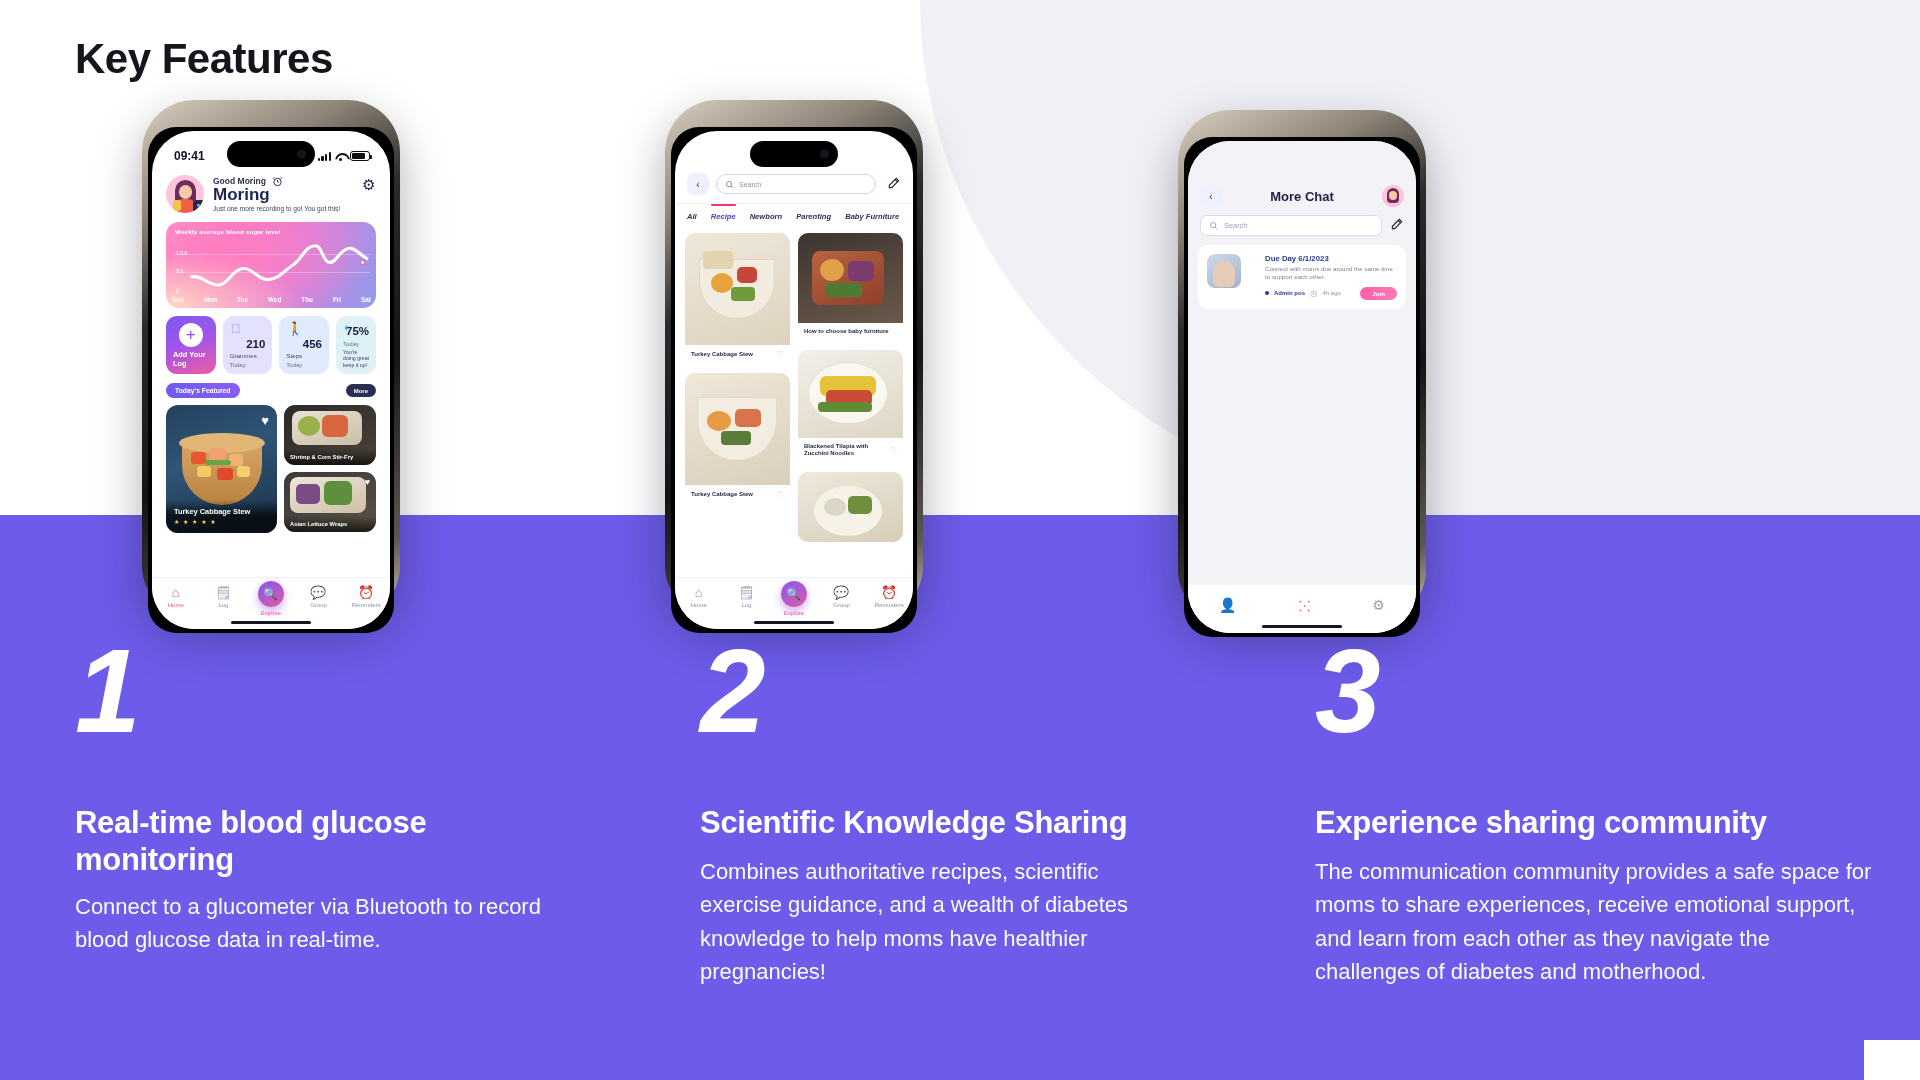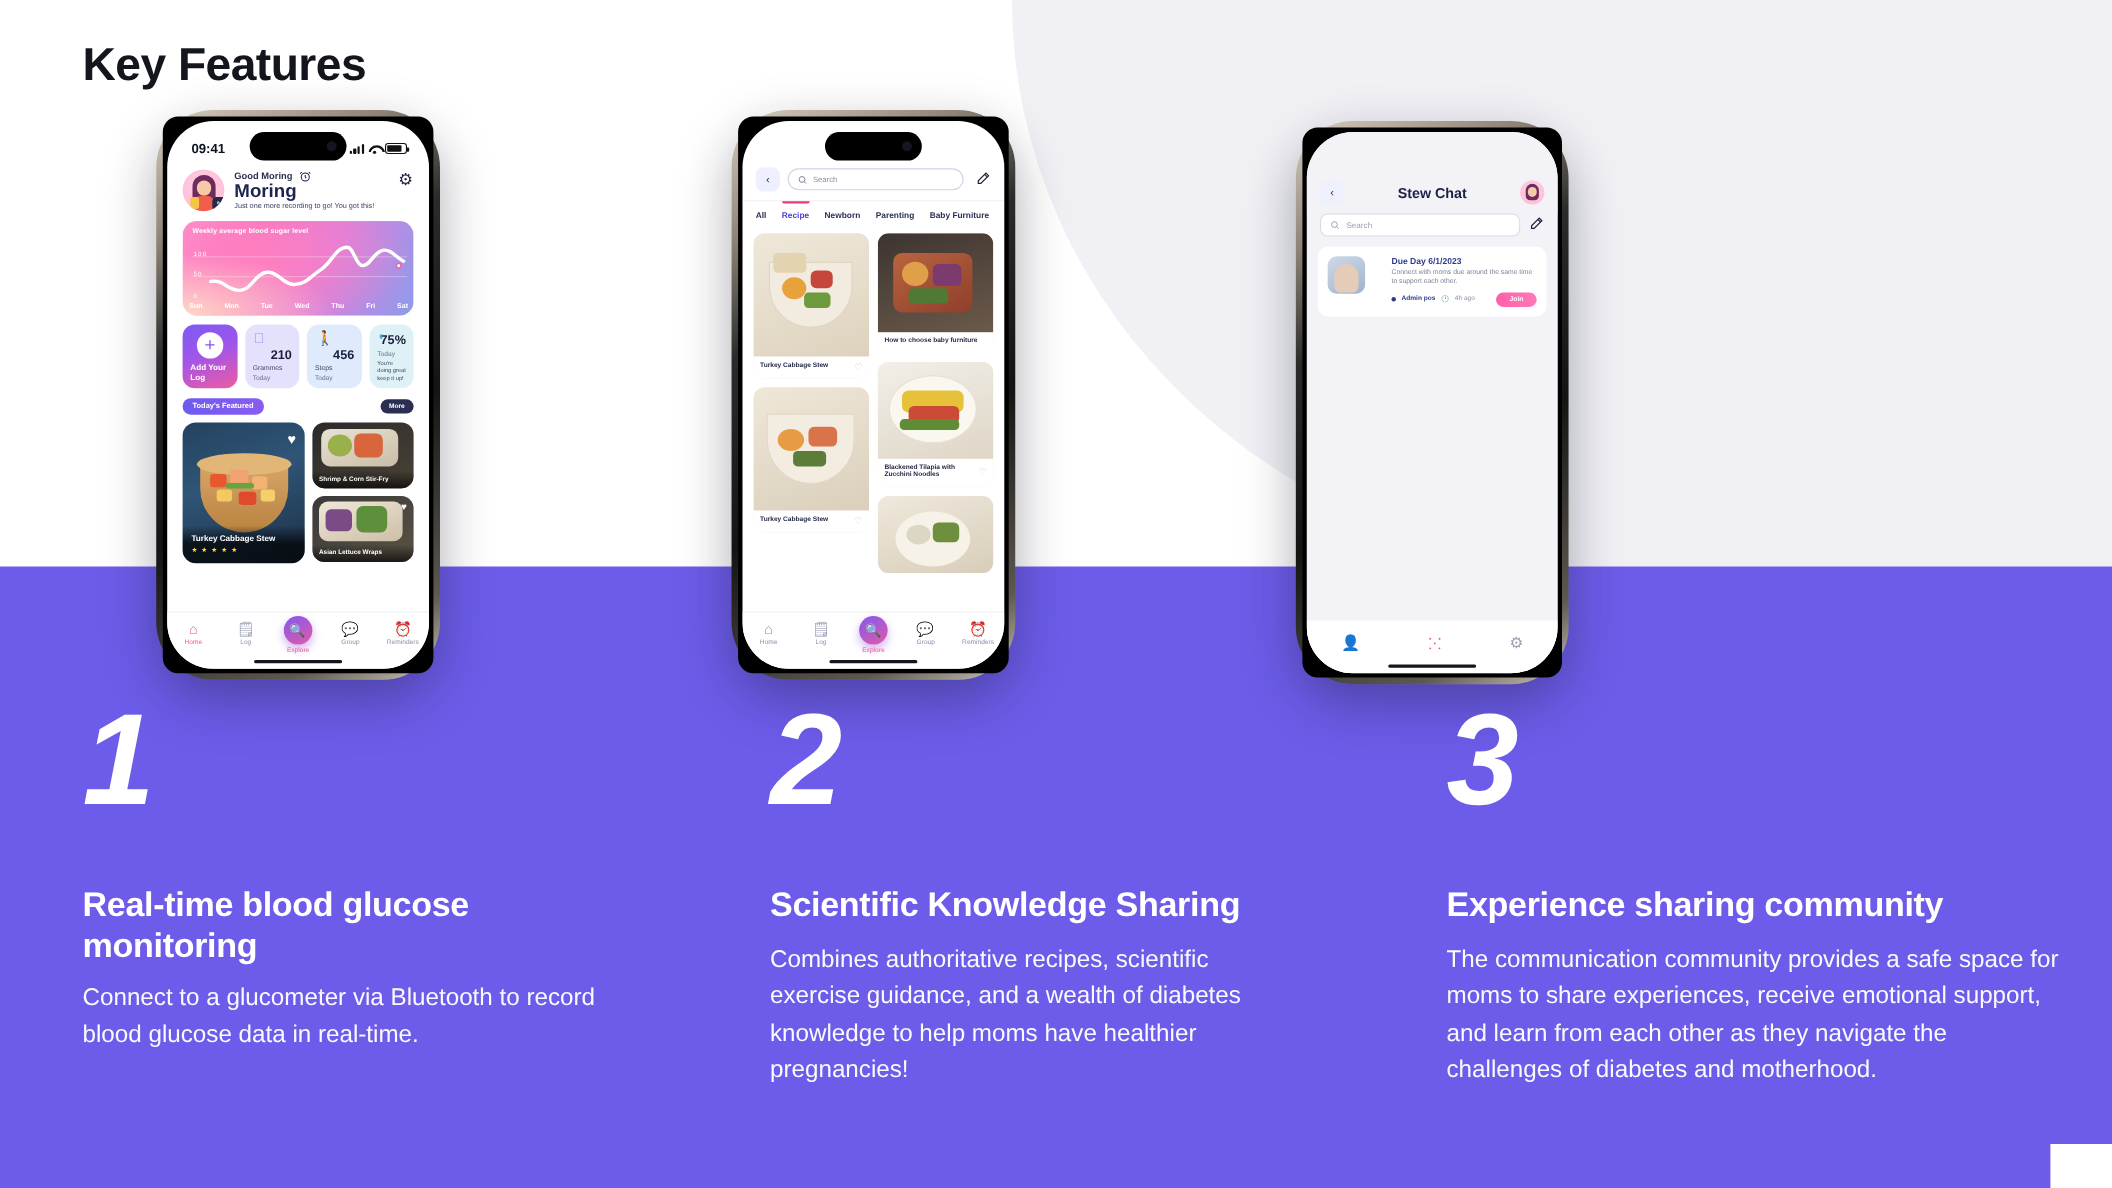--- a/index.html
+++ b/index.html
@@ -56,22 +56,23 @@
 
   
   .phone {
     position:absolute;
     border-radius:52px;
     background:linear-gradient(150deg,#d8cfc0 0%,#8d8477 18%,#2b2b2b 34%,#141414 60%,#5d5850 88%,#cfc6b6 100%);
     padding:6px;
     box-shadow:0 18px 46px rgba(20,20,40,.34);
   }
   .phone-inner {
-    width:100%; height:100%; border-radius:14px; background:#000; padding:4px;
+    width:100%; height:100%; border-radius:28px; background:#000; padding:4px;
     overflow:hidden;
+    margin-top:21px;
   }
   .screen {
     position:relative; width:100%; height:100%;
     border-radius:42px; background:#fff; overflow:hidden;
   }
   .notch {
     position:absolute; left:50%; transform:translateX(-50%); top:10px;
     width:88px; height:26px; background:#000; border-radius:14px; z-index:30;
   }
   .notch .cam {
@@ -285,21 +286,21 @@
   }
   .search-pill {
     flex:1; height:20px; border-radius:10px; border:1px solid #cfd4e6;
     display:flex; align-items:center; gap:5px; padding:0 8px;
     font-size:7px; color:#8a90a8; background:#fff;
   }
   .edit-ic { width:18px; color:#1f2340; font-size:13px; text-align:right;}
   .p2-tabs {
     display:flex; gap:14px; padding:8px 12px 0 12px; border-top:1px solid #f0f1f6;
     margin-top:8px; font-size:7.6px; font-weight:700; color:#2b3055;
-    overflow:hidden; white-space:nowrap;
+    overflow:hidden; white-space:nowrap;font-style:italic;
   }
   .p2-tabs .tb { position:relative; padding-bottom:5px; }
   .p2-tabs .tb.on { color:#4a3fd0; }
   .p2-tabs .tb.on:after{
     content:""; position:absolute; left:0; right:0; top:-9px; height:2.5px;
     background:#f0367e; border-radius:2px;
   }
   .masonry { display:flex; gap:8px; padding:7px 10px 0 10px; }
   .mcol { flex:1; display:flex; flex-direction:column; gap:8px; }
   .mcard { border-radius:10px; overflow:hidden; background:#f4f2ee; position:relative; }
@@ -658,21 +659,21 @@
   </div>
  </div>
 </div>
 
 <div class="phone" id="phone3">
  <div class="phone-inner">
   <div class="screen">
     <div class="p3-body">
       <div class="p3-head">
         <div class="back-btn">‹</div>
-        <div class="p3-title">Stew Chat</div>
+        <div class="p3-title">More Chat</div>
         <div class="p3-avatar">
               <div class="h"></div>
               <div class="f"></div>
             </div>
       </div>
 
       <div class="p3-search-row">
         <div class="p3-search">
           <svg width="9" height="9" viewBox="0 0 24 24" fill="none" stroke="#9aa0b4" stroke-width="2.4">
             <circle cx="11" cy="11" r="7"></circle>

